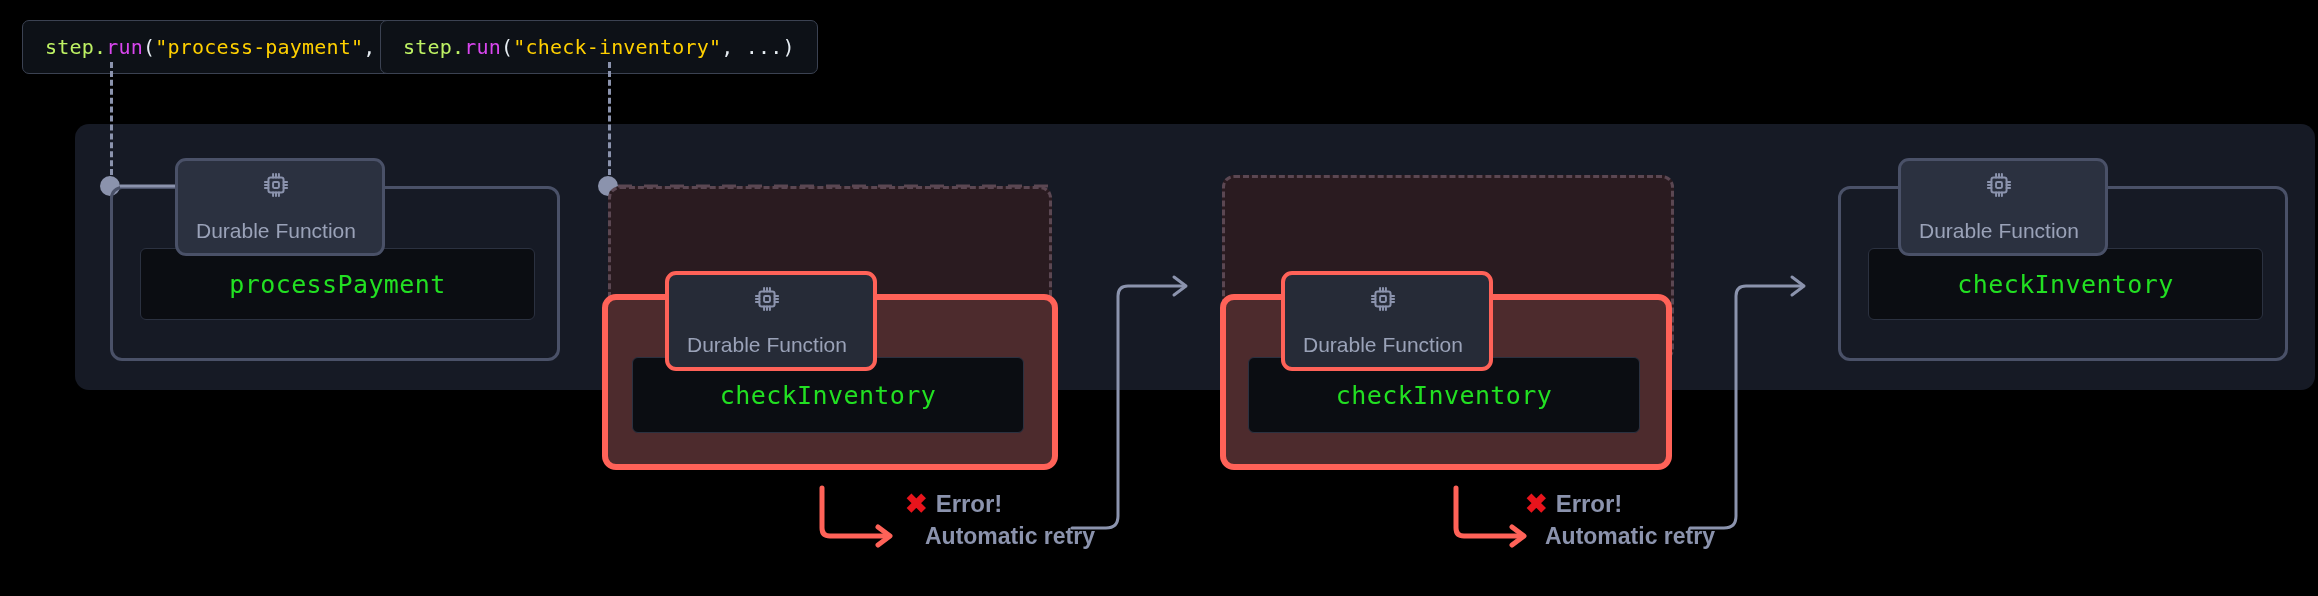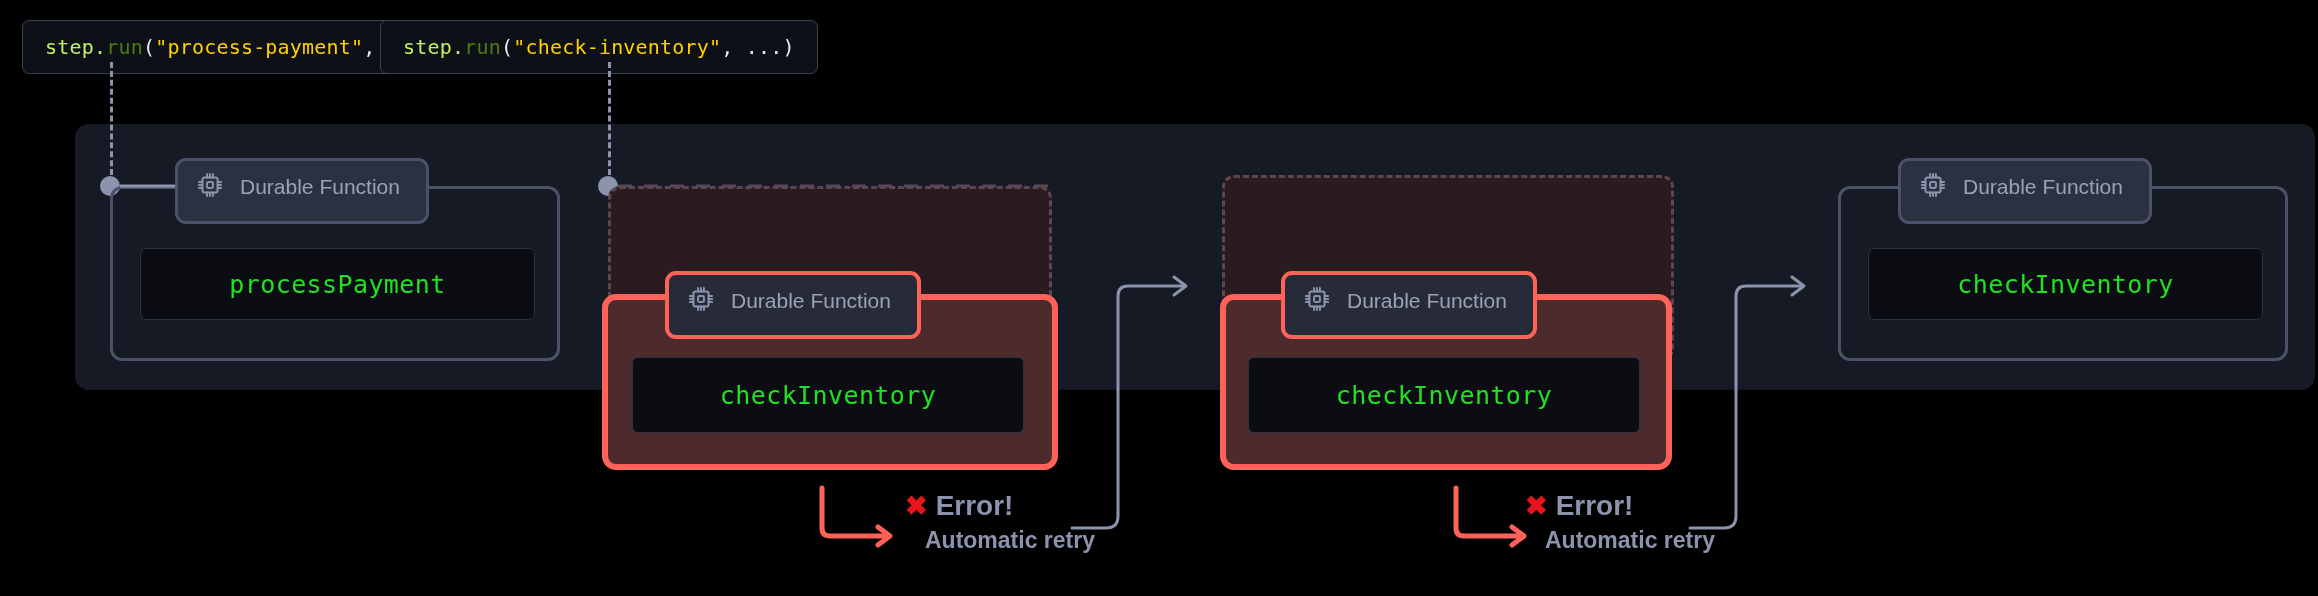--- a/index.html
+++ b/index.html
@@ -16,21 +16,21 @@
     background:#0d1117;
     border:1px solid #3b4252;
     border-radius:7px;
     padding:14px 22px;
     font-family:"DejaVu Sans Mono","Liberation Mono",monospace;
     font-size:20px;
     white-space:nowrap;
     letter-spacing:.2px;
   }
   .tok-plain{ color:#bef264; }
-  .tok-fn{ color:#4d7c0f; }
+  .tok-fn{ color:#d946ef; }
   .tok-punc{ color:#e6edf3; }
   .tok-str{ color:#ffd000; }
 
   
   .dash-line{
     position:absolute;
     width:0; border-left:3px dashed #8b93ad;
   }
   .dot{
     position:absolute;
@@ -63,22 +63,23 @@
     background:#4d2b2d;
   }
 
   
   .badge{
     position:absolute;
     display:flex; align-items:center; gap:16px;
     background:#2b3140;
     border:3px solid #4a5168;
     border-radius:11px;
-    padding:10px 26px 18px 18px;
+    padding:10px 26px 10px 18px;
     z-index:5;
+    flex-direction:column;
   }
   .badge.red-badge{
     border:4px solid #ff6258;
     background:#262b37;
   }
   .badge-label{
     color:#9aa2b8;
     font-size:21px;
     white-space:nowrap;
   }
@@ -105,21 +106,21 @@
   .err-line1{
     display:flex; align-items:center; gap:8px;
     white-space:nowrap;
   }
   .err-x{
     color:#e8141c;
     font-size:27px; font-weight:bold;
     line-height:1;
   }
   .err-title{
-    color:#8b93ad; font-size:28px; font-weight:bold;
+    color:#8b93ad; font-size:24px; font-weight:bold;
   }
   .err-sub{
     color:#8b93ad; font-size:23px; font-weight:bold;
     white-space:nowrap; margin-top:5px;margin-left:20px;
   }
 
   svg.overlay{
     position:absolute; left:0; top:0;
     width:2318px; height:596px;
     pointer-events:none;

